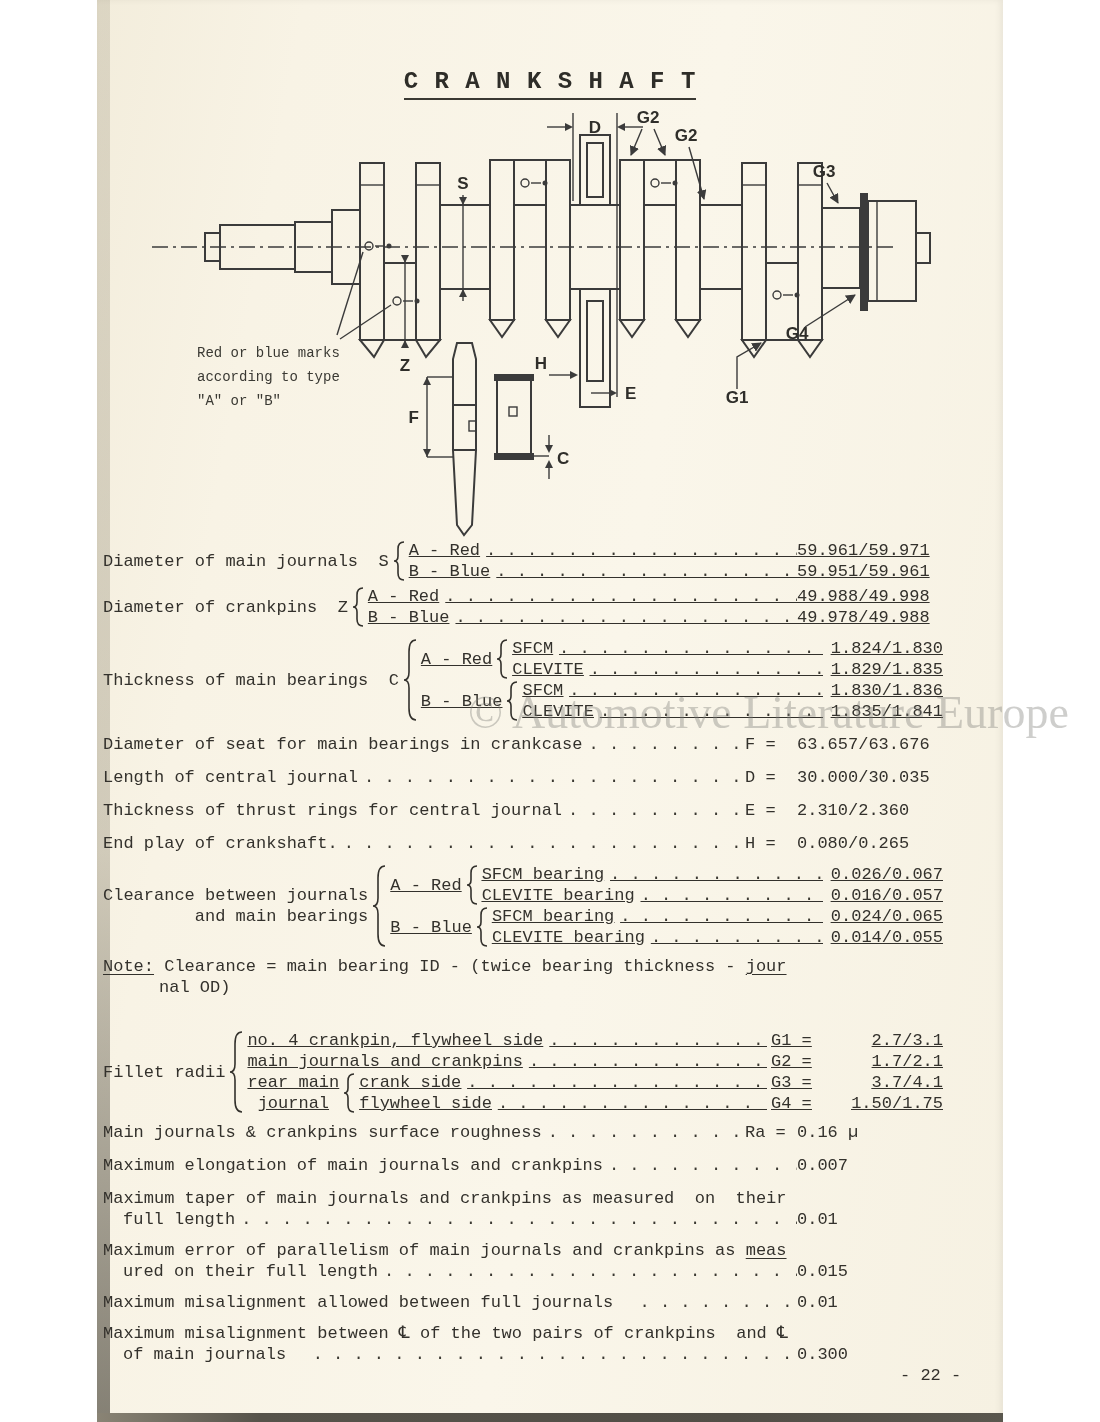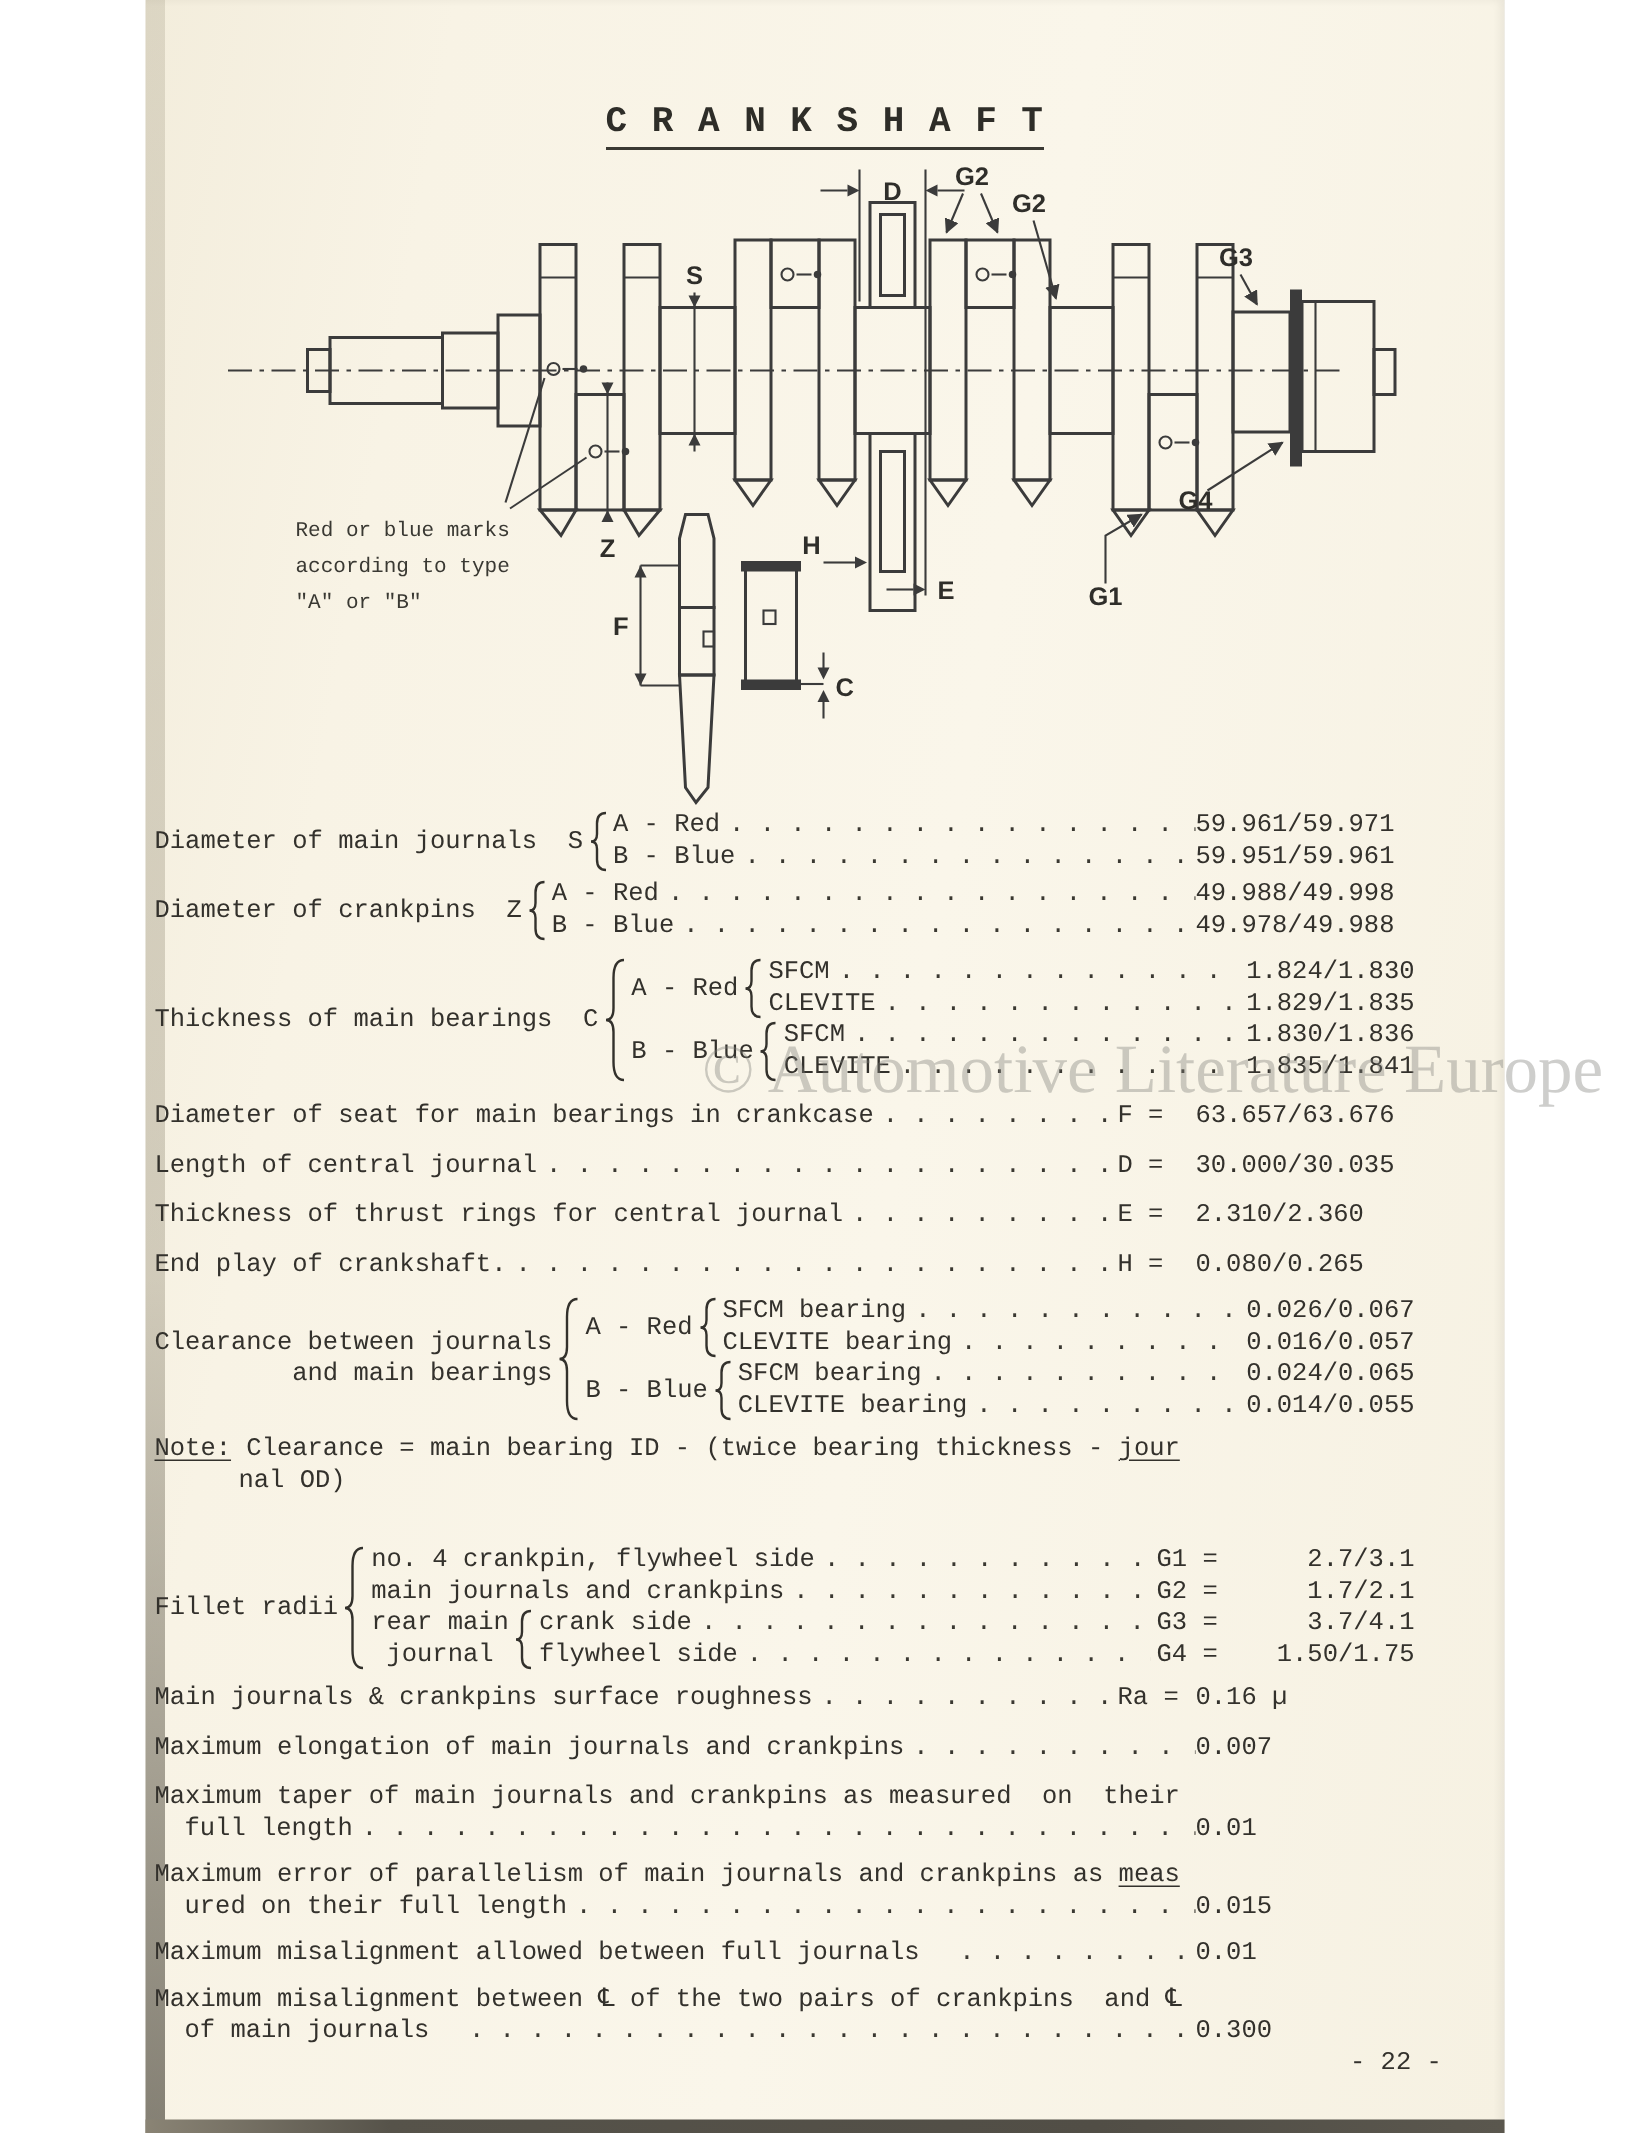--- a/index.html
+++ b/index.html
@@ -40,21 +40,21 @@
     font-size:17px; line-height:21px; color:#33312c;
   }
   .t { white-space:pre; }
   .srow { display:flex; align-items:baseline; }
   .dots { flex:1 1 0; overflow:hidden; white-space:nowrap; padding:0 6px; color:#3a3831; }
   .val { flex:none; width:146px; text-align:left; white-space:pre; }
   .val-sm { flex:none; width:120px; text-align:right; white-space:pre; }
   .letter { flex:none; width:56px; white-space:pre; padding-left:4px; }
   .grp { display:flex; align-items:center; }
   .grp > .glabel { flex:none; }
-  .grp > .gcol { flex:1 1 0; min-width:0; }
+  .grp > .gcol { flex:1 1 0; min-width:0;text-decoration:underline; }
   .brace { flex:none; margin:0 3px; }
   .u { text-decoration:underline; text-underline-offset:3px; }
   .ind20 { padding-left:20px; }
   .ind56 { padding-left:56px; }
   .mb4{margin-bottom:4px}.mb8{margin-bottom:8px}.mb10{margin-bottom:10px}
   .mb12{margin-bottom:12px}.mb18{margin-bottom:32px}
   .lbl2r { text-align:right; }
   .ctr { text-align:center; }
   
   .watermark {

